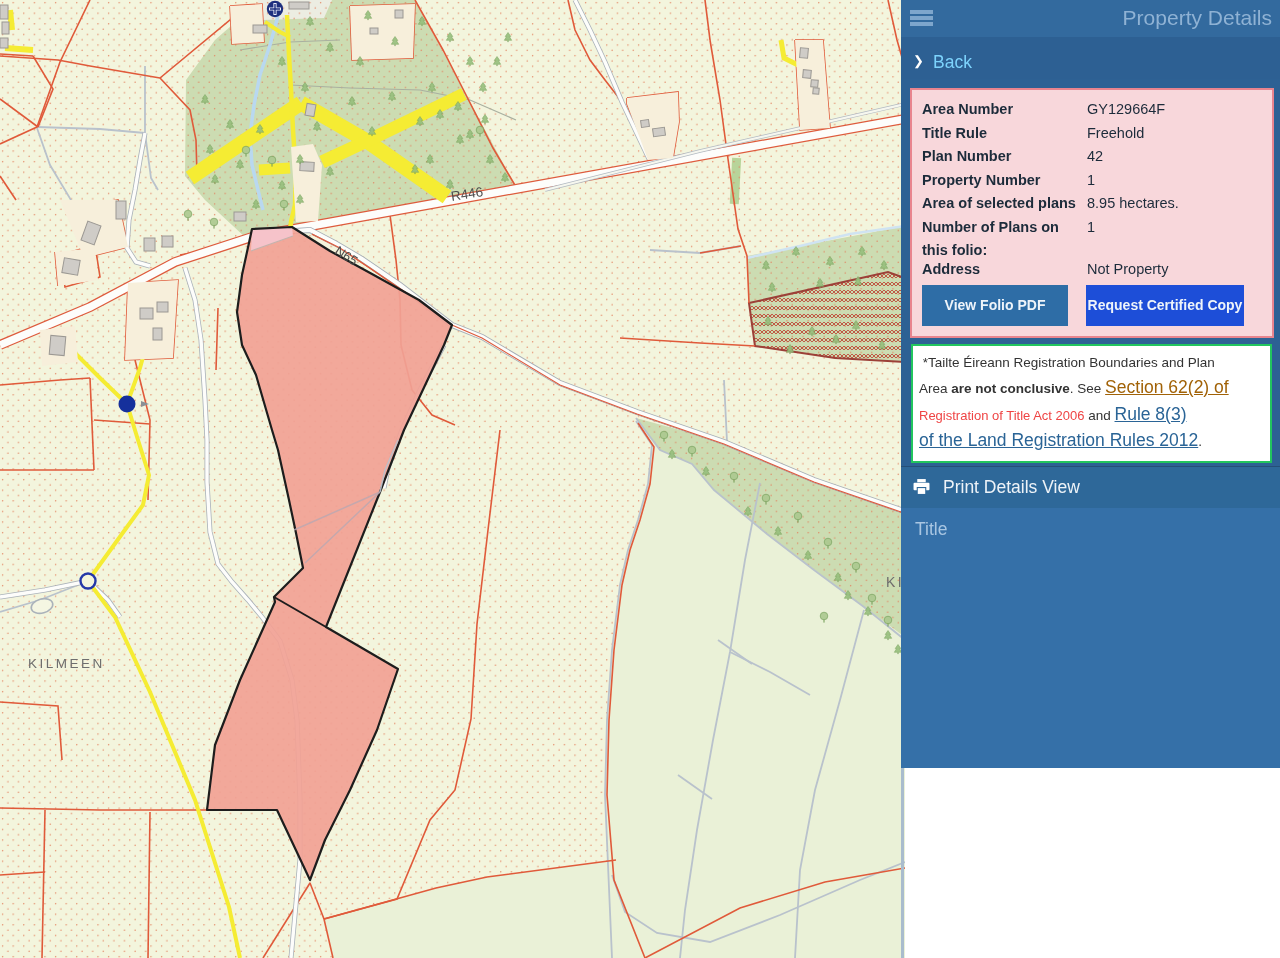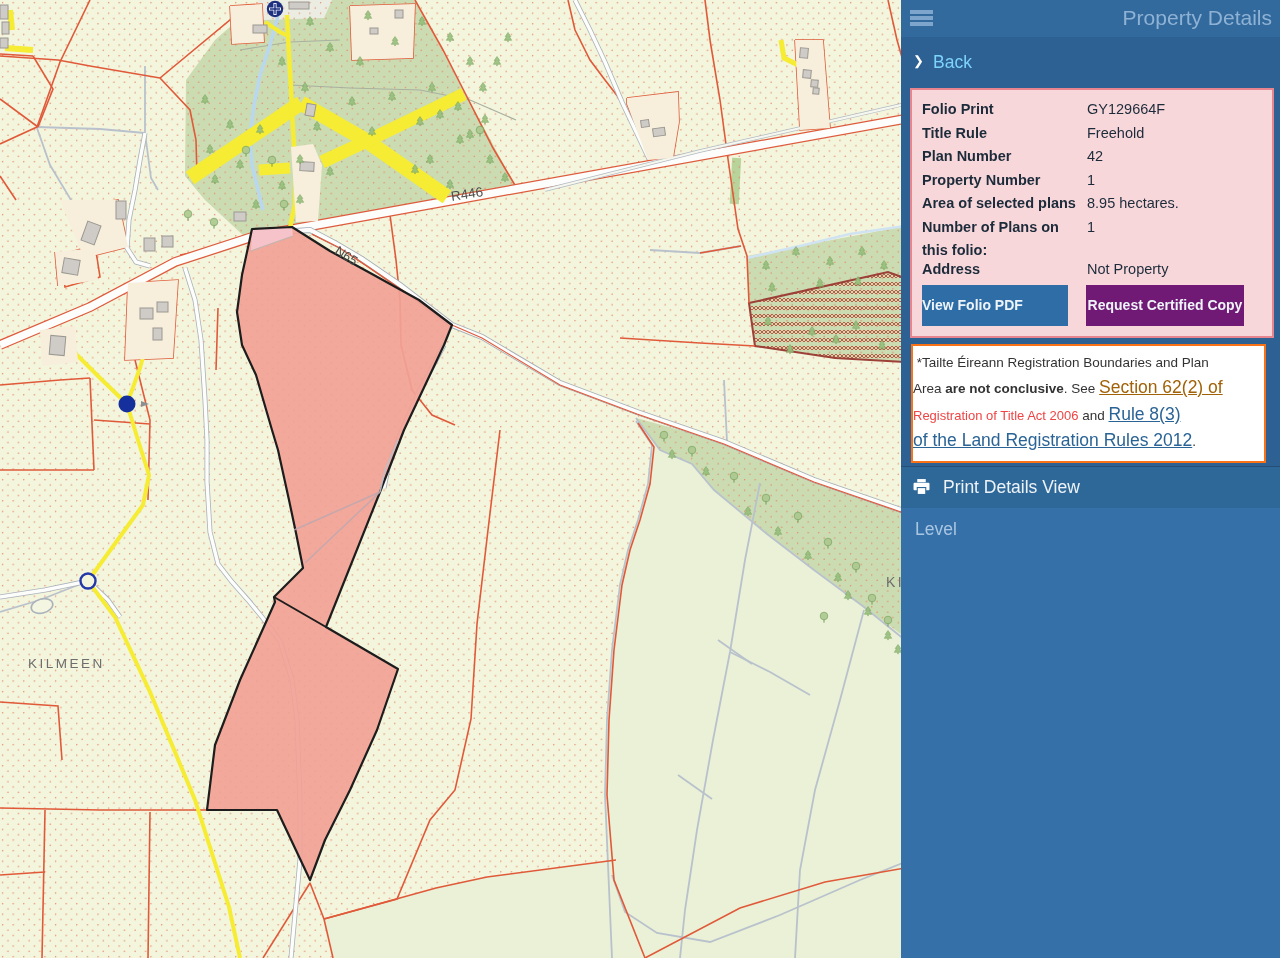--- a/index.html
+++ b/index.html
@@ -262,64 +262,64 @@
 <circle cx="127" cy="404" r="8.5" fill="#15309c"></circle>
 <path d="M141,401 l8,3 l-8,3 z" fill="#8a9096"></path>
 <circle cx="88" cy="581" r="7.5" fill="#f3f5dd" stroke="#2438a8" stroke-width="2.4"></circle>
 <text x="452" y="202" font-family="Liberation Sans, sans-serif" font-size="13.5" fill="#4e4e4e" transform="rotate(-9 446 203)">R446</text>
 <text x="334" y="253" font-family="Liberation Sans, sans-serif" font-size="13" fill="#4e4e4e" transform="rotate(33 334 253)">N65</text>
 <text x="28" y="668" font-family="Liberation Sans, sans-serif" font-size="13.5" fill="#6e6e6e" letter-spacing="2.5">KILMEEN</text>
 <text x="886" y="587" font-family="Liberation Sans, sans-serif" font-size="14" fill="#6e6e6e" letter-spacing="2.5">KI</text>
 </svg>
 <div style="position:absolute;left:901px;top:0;width:3px;height:958px;background:#a9bccd"></div>
 
-<div style="position:absolute;left:901px;top:0;width:379px;height:958px;background:#2d6194;overflow:hidden">
+<div style="position:absolute;left:901px;top:0;width:379px;height:768px;background:#2d6194;overflow:hidden">
   <div style="position:absolute;left:0;top:0;width:100%;height:37px;background:#336a9e"></div>
   <div style="position:absolute;left:9px;top:10px;width:23px;height:16px">
     <div style="position:absolute;top:0;width:23px;height:3.8px;background:#7ea6cc"></div>
     <div style="position:absolute;top:6.1px;width:23px;height:3.8px;background:#7ea6cc"></div>
     <div style="position:absolute;top:12.2px;width:23px;height:3.8px;background:#7ea6cc"></div>
   </div>
   <div style="position:absolute;right:8px;top:6px;font-size:21px;color:#8fb2d4;font-weight:400">Property Details</div>
   <div style="position:absolute;left:0;top:37px;width:100%;height:42px;background:#2d6093"></div>
   <div style="position:absolute;left:12px;top:53px;font-size:13px;color:#fff">❯</div>
   <div style="position:absolute;left:32px;top:52px;font-size:17.5px;color:#7dd3fc">Back</div>
 
   <div style="position:absolute;left:9px;top:88px;width:360px;height:246px;background:#f8d7db;border:2px solid #e8848e;font-size:14.5px;color:#132033"></div>
   <div style="position:absolute;left:0;top:0;width:379px;font-size:14.5px;color:#1c2b3a;line-height:23.4px;white-space:nowrap">
-    <div style="position:absolute;left:21px;top:98px;font-weight:bold;width:163px">Folio Print</div>
+    <div style="position:absolute;left:21px;top:98px;font-weight:bold;width:163px">Area Number</div>
         <div style="position:absolute;left:186px;top:98px">GY129664F</div>
     <div style="position:absolute;left:21px;top:121.5px;font-weight:bold">Title Rule</div>
         <div style="position:absolute;left:186px;top:121.5px">Freehold</div>
     <div style="position:absolute;left:21px;top:145px;font-weight:bold">Plan Number</div>
         <div style="position:absolute;left:186px;top:145px">42</div>
     <div style="position:absolute;left:21px;top:168.5px;font-weight:bold">Property Number</div>
         <div style="position:absolute;left:186px;top:168.5px">1</div>
     <div style="position:absolute;left:21px;top:192px;font-weight:bold">Area of selected plans</div>
         <div style="position:absolute;left:186px;top:192px">8.95 hectares.</div>
     <div style="position:absolute;left:21px;top:215.5px;font-weight:bold">Number of Plans on<br>this folio:</div>
         <div style="position:absolute;left:186px;top:215.5px">1</div>
     <div style="position:absolute;left:21px;top:258px;font-weight:bold">Address</div>
         <div style="position:absolute;left:186px;top:258px">Not Property</div>
   </div>
-  <div style="position:absolute;left:21px;top:285px;width:146px;height:41px;background:#2e6da6;color:#eef4fa;font-size:14px;font-weight:bold;text-align:left;line-height:41px">View Folio PDF</div>
-  <div style="position:absolute;left:185px;top:285px;width:158px;height:41px;background:#701a75;color:#eef4fa;font-size:14px;font-weight:bold;text-align:center;line-height:41px">Request Certified Copy</div>
-
-  <div style="position:absolute;left:10px;top:344px;width:351px;height:110px;background:#fff;border:2px solid #f97316;color:#333;font-size:13.5px;line-height:24.4px;padding-top:5px">
+  <div style="position:absolute;left:21px;top:285px;width:146px;height:41px;background:#2e6da6;color:#eef4fa;font-size:14px;font-weight:bold;text-align:center;line-height:41px">View Folio PDF</div>
+  <div style="position:absolute;left:185px;top:285px;width:158px;height:41px;background:#1d4ed8;color:#eef4fa;font-size:14px;font-weight:bold;text-align:center;line-height:41px">Request Certified Copy</div>
+
+  <div style="position:absolute;left:10px;top:344px;width:351px;height:110px;background:#fff;border:2px solid #22c55e;color:#333;font-size:13.5px;line-height:24.4px;padding-left:6px;padding-top:5px">
     &nbsp;*Tailte Éireann Registration Boundaries and Plan<br>
     Area <b>are not conclusive</b>. See <span style="font-size:17.5px;color:#a16207;text-decoration:underline">Section 62(2) of</span><br>
     <span style="font-size:13px;color:#ef4444;">Registration of Title Act 2006</span> and <span style="font-size:17.5px;color:#2a6496;text-decoration:underline">Rule 8(3)</span><br>
     <span style="font-size:17.5px;color:#2a6496;text-decoration:underline">of the Land Registration Rules 2012</span>.
   </div>
 
   <div style="position:absolute;left:0;top:466px;width:100%;height:42px;background:#2e6899;border-top:1px solid #254f78;border-bottom:1px solid #254f78"></div>
   <svg style="position:absolute;left:12px;top:478px" width="17" height="17" viewBox="0 0 16 16">
     <path d="M4 1h8v3H4z" fill="#fff"></path>
     <path d="M1.5 4.5h13a1 1 0 0 1 1 1v5a1 1 0 0 1-1 1H12.5v-3h-9v3H1.5a1 1 0 0 1-1-1v-5a1 1 0 0 1 1-1z" fill="#fff"></path>
     <path d="M4.5 9.5h7V15h-7z" fill="#fff"></path>
   </svg>
   <div style="position:absolute;left:42px;top:477px;font-size:17.5px;color:#eef3f8">Print Details View</div>
 
   <div style="position:absolute;left:0;top:508px;width:100%;height:450px;background:#3570a8"></div>
-  <div style="position:absolute;left:14px;top:519px;font-size:17.5px;color:#a9c6e2">Level</div>
+  <div style="position:absolute;left:14px;top:519px;font-size:17.5px;color:#a9c6e2">Title</div>
 </div>
 
 </div>
 
 </body></html>

